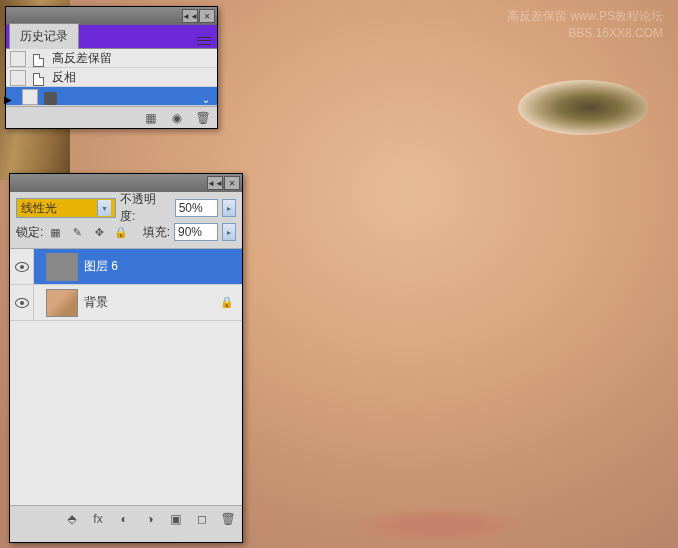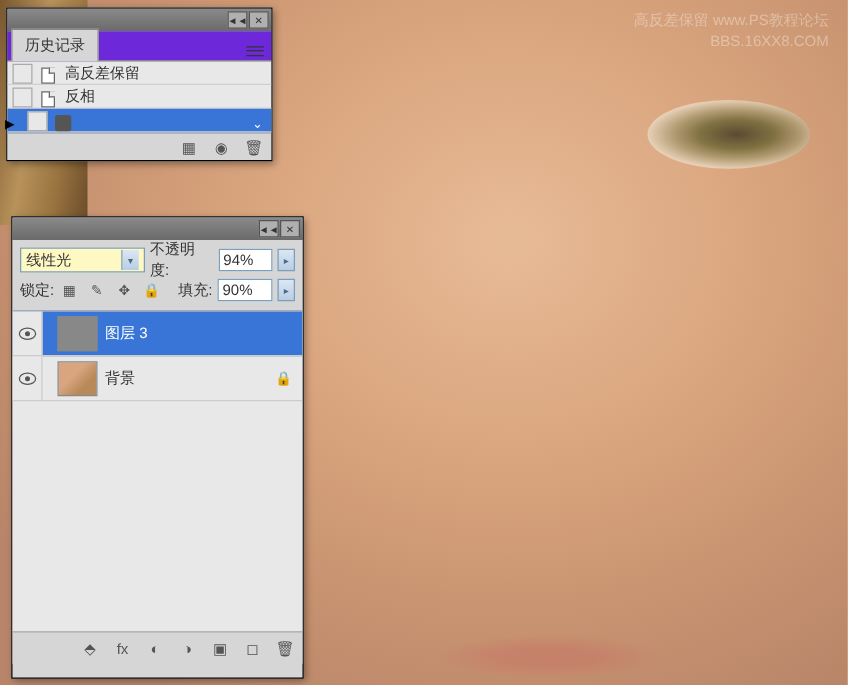--- a/index.html
+++ b/index.html
@@ -34,21 +34,21 @@
 .doc-icon::after { content: ""; position: absolute; top: -1px; right: -1px; width: 4px; height: 4px; background: #e8e8e8; border-left: 1px solid #666; border-bottom: 1px solid #666; }
 .brush-icon { width: 13px; height: 13px; background: #555; border-radius: 2px; }
 .h-arrow { position: absolute; left: -2px; color: #000; font-size: 10px; }
 .h-chevron { width: 14px; text-align: center; color: #fff; font-size: 10px; }
 .panel-footer { height: 22px; background: #d6d6d6; border-top: 1px solid #aaa; display: flex; justify-content: flex-end; align-items: center; padding: 0 6px; gap: 10px; }
 .footer-icon { width: 16px; height: 16px; display: flex; align-items: center; justify-content: center; font-size: 12px; color: #555; cursor: pointer; }
 
 .layers-panel { left: 9px; top: 173px; width: 234px; height: 370px; }
 .layer-controls { padding: 4px 6px; background: #d6d6d6; border-bottom: 1px solid #aaa; }
 .lc-row { display: flex; align-items: center; height: 24px; gap: 4px; }
-.blend-select { flex: 0 0 100px; height: 20px; border: 1px solid #7b9ebd; background: #fef9c3; display: flex; align-items: center; padding: 0 4px; font-size: 12px; justify-content: space-between; cursor: pointer; }
+.blend-select { flex: 0 0 100px; height: 20px; border: 1px solid #7b9ebd; background: #eab308; display: flex; align-items: center; padding: 0 4px; font-size: 12px; justify-content: space-between; cursor: pointer; }
 .dd-arrow { width: 14px; height: 16px; background: linear-gradient(#dce6f2, #b8cde4); border-left: 1px solid #7b9ebd; display: flex; align-items: center; justify-content: center; color: #4a6a8a; font-size: 8px; }
 .pct-input { width: 44px; height: 18px; border: 1px solid #7b9ebd; background: #fff; padding: 0 3px; font-size: 12px; display: flex; align-items: center; }
 .slider-btn { width: 14px; height: 18px; background: linear-gradient(#dce6f2,#b8cde4); border: 1px solid #7b9ebd; display: flex; align-items: center; justify-content: center; font-size: 8px; color: #4a6a8a; cursor: pointer; }
 .lock-icons { display: flex; gap: 6px; align-items: center; }
 .lock-icn { width: 16px; height: 16px; display: flex; align-items: center; justify-content: center; color: #555; font-size: 11px; }
 
 .layer-list { background: #e8e8e8; flex: 1; height: 256px; overflow: auto; }
 .layer-item { height: 36px; display: flex; align-items: center; border-bottom: 1px solid #ccc; }
 .layer-item.selected { background: #3875d7; color: #fff; }
 .eye-col { width: 24px; height: 100%; border-right: 1px solid #ccc; display: flex; align-items: center; justify-content: center; background: #e8e8e8; }
@@ -126,21 +126,21 @@
     <div class="hdr-btn">◄◄</div>
     <div class="hdr-btn">✕</div>
   </div>
   <div class="layer-controls">
     <div class="lc-row">
       <div class="blend-select">
         <span>线性光</span>
         <span class="dd-arrow">▾</span>
       </div>
       <span>不透明度:</span>
-      <div class="pct-input">94%</div>
+      <div class="pct-input">50%</div>
       <div class="slider-btn">▸</div>
     </div>
     <div class="lc-row">
       <span>锁定:</span>
       <div class="lock-icons">
         <div class="lock-icn">▦</div>
         <div class="lock-icn">✎</div>
         <div class="lock-icn">✥</div>
         <div class="lock-icn">🔒</div>
       </div>
@@ -149,21 +149,21 @@
       <div class="slider-btn">▸</div>
     </div>
   </div>
   <div class="layer-list">
     <div class="layer-item selected">
       <div class="eye-col">
           <div class="eye-icon"></div>
         </div>
       <div class="link-col"></div>
       <div class="layer-thumb"></div>
-      <span class="layer-name">图层 3</span>
+      <span class="layer-name">图层 6</span>
     </div>
     <div class="layer-item">
       <div class="eye-col">
           <div class="eye-icon"></div>
         </div>
       <div class="link-col"></div>
       <div class="layer-thumb bg"></div>
       <span class="layer-name" style="">背景</span>
       <span class="lock-indicator">🔒</span>
     </div>

